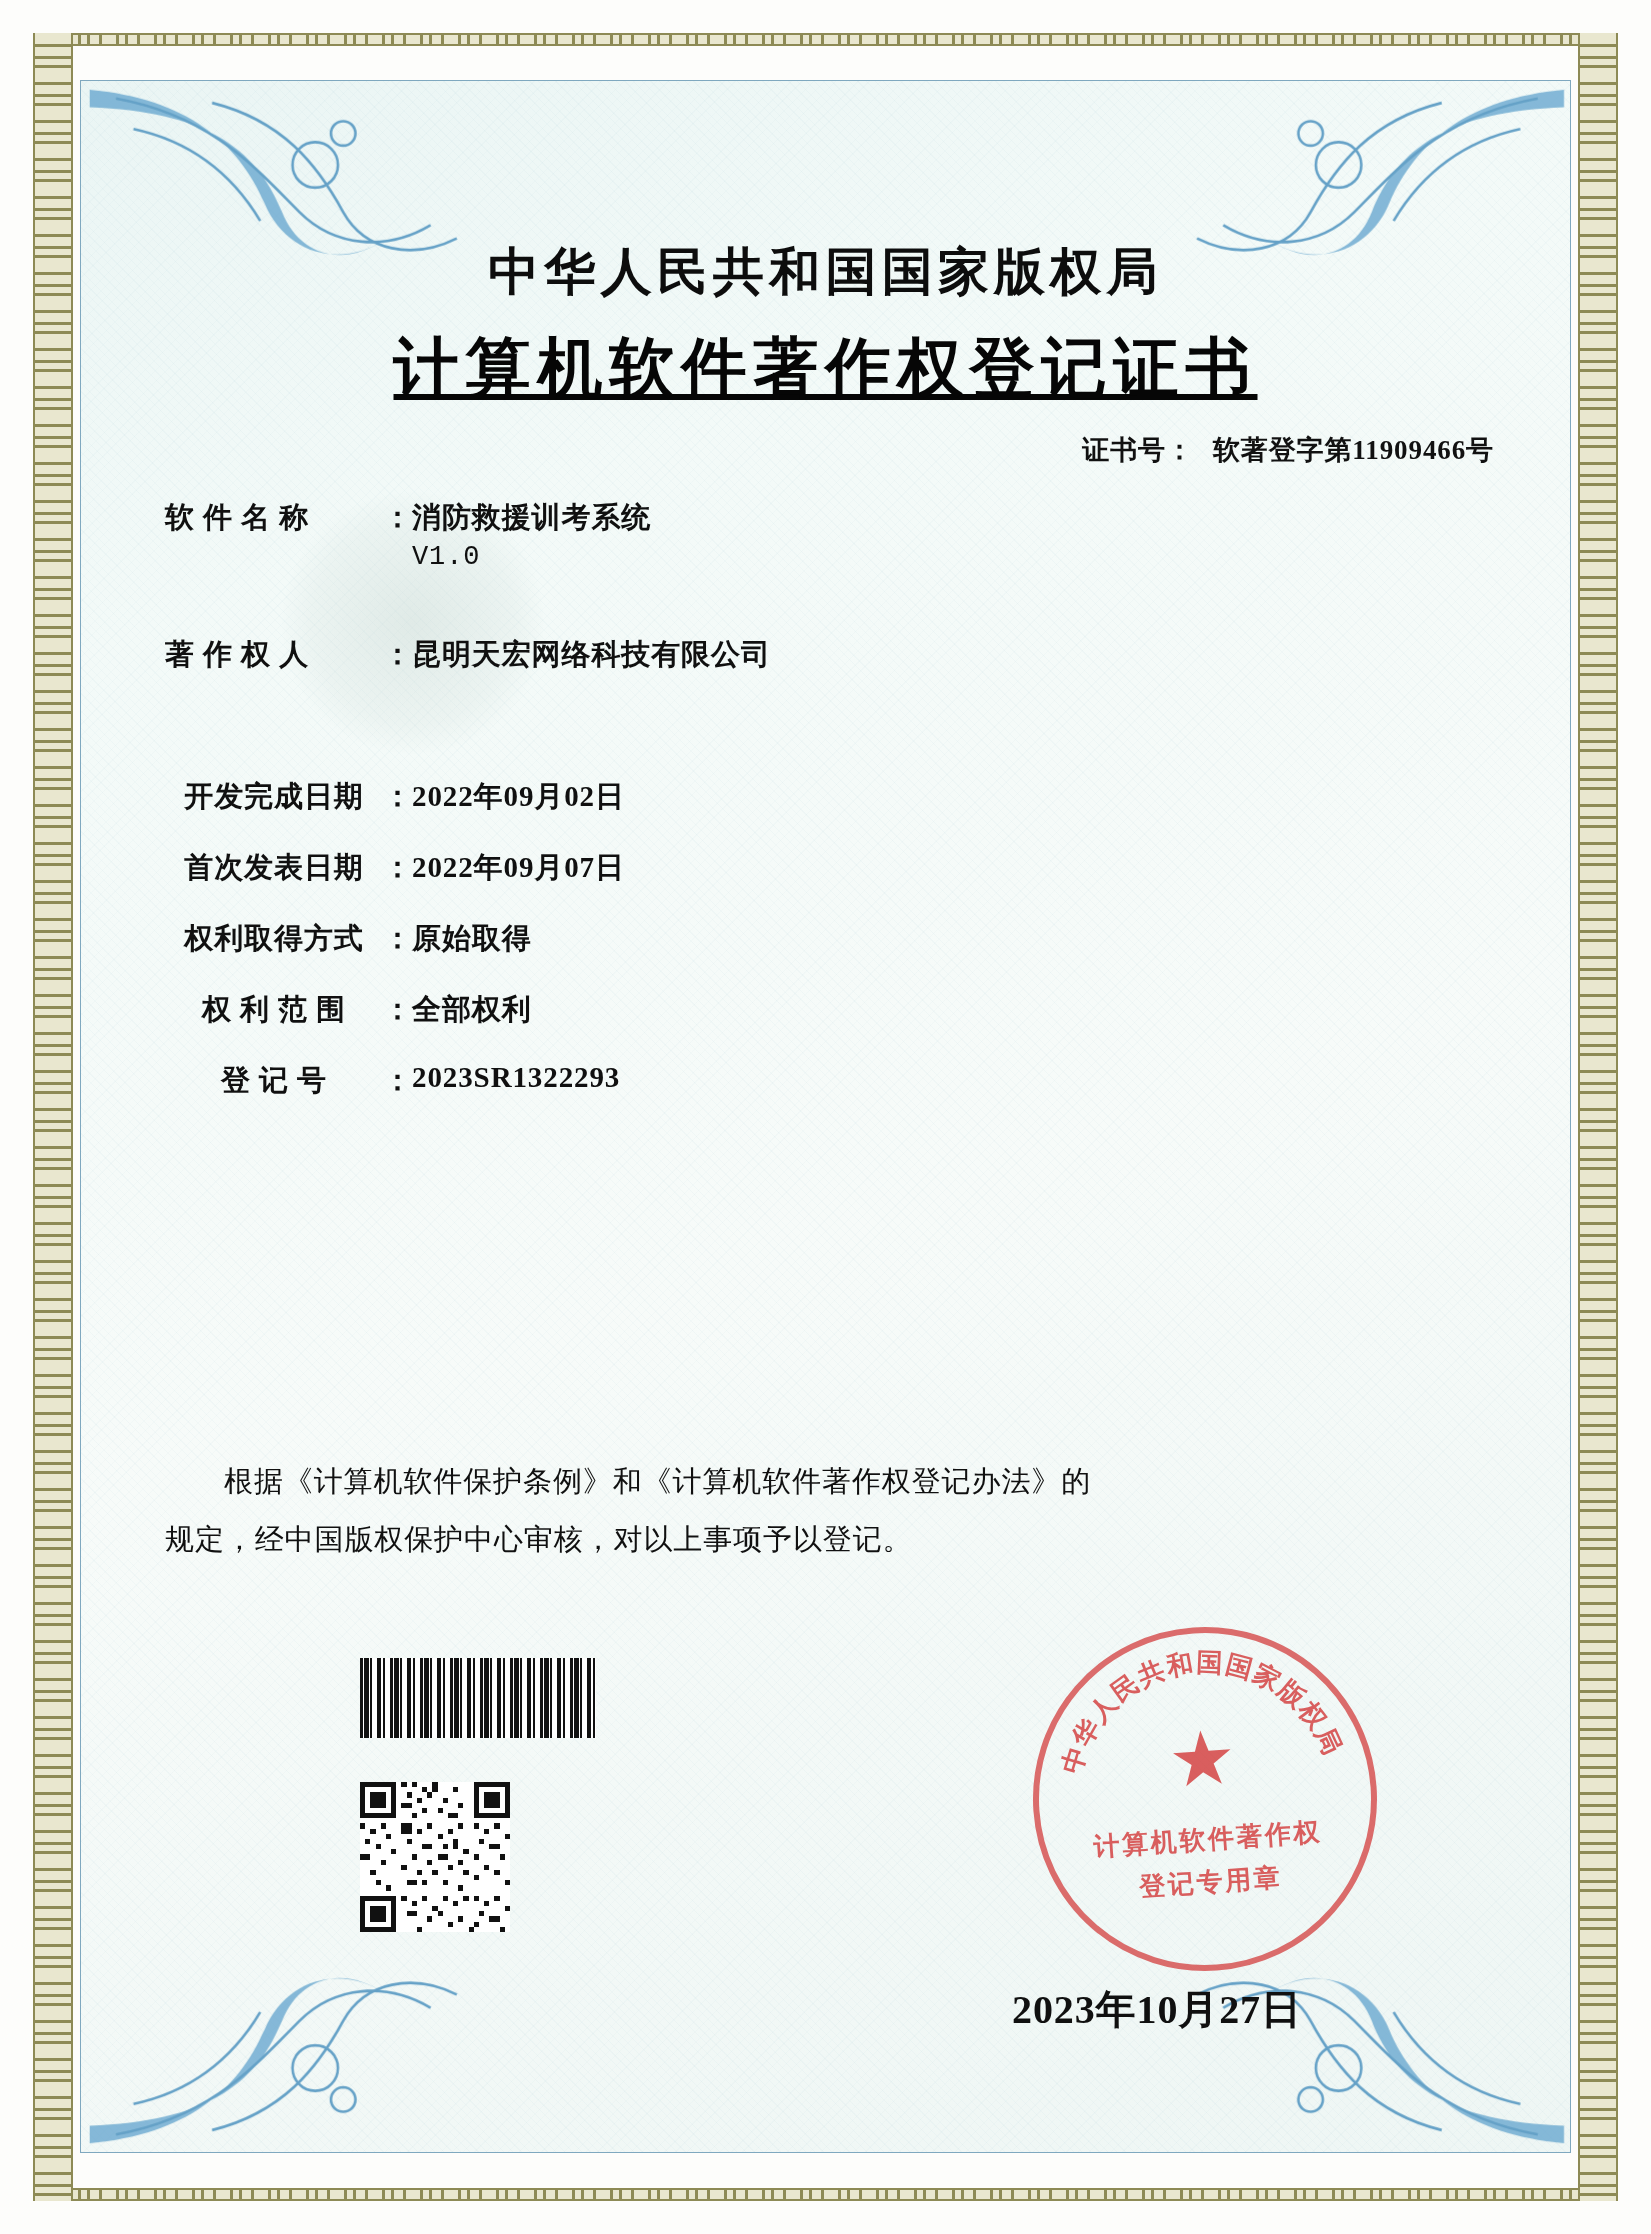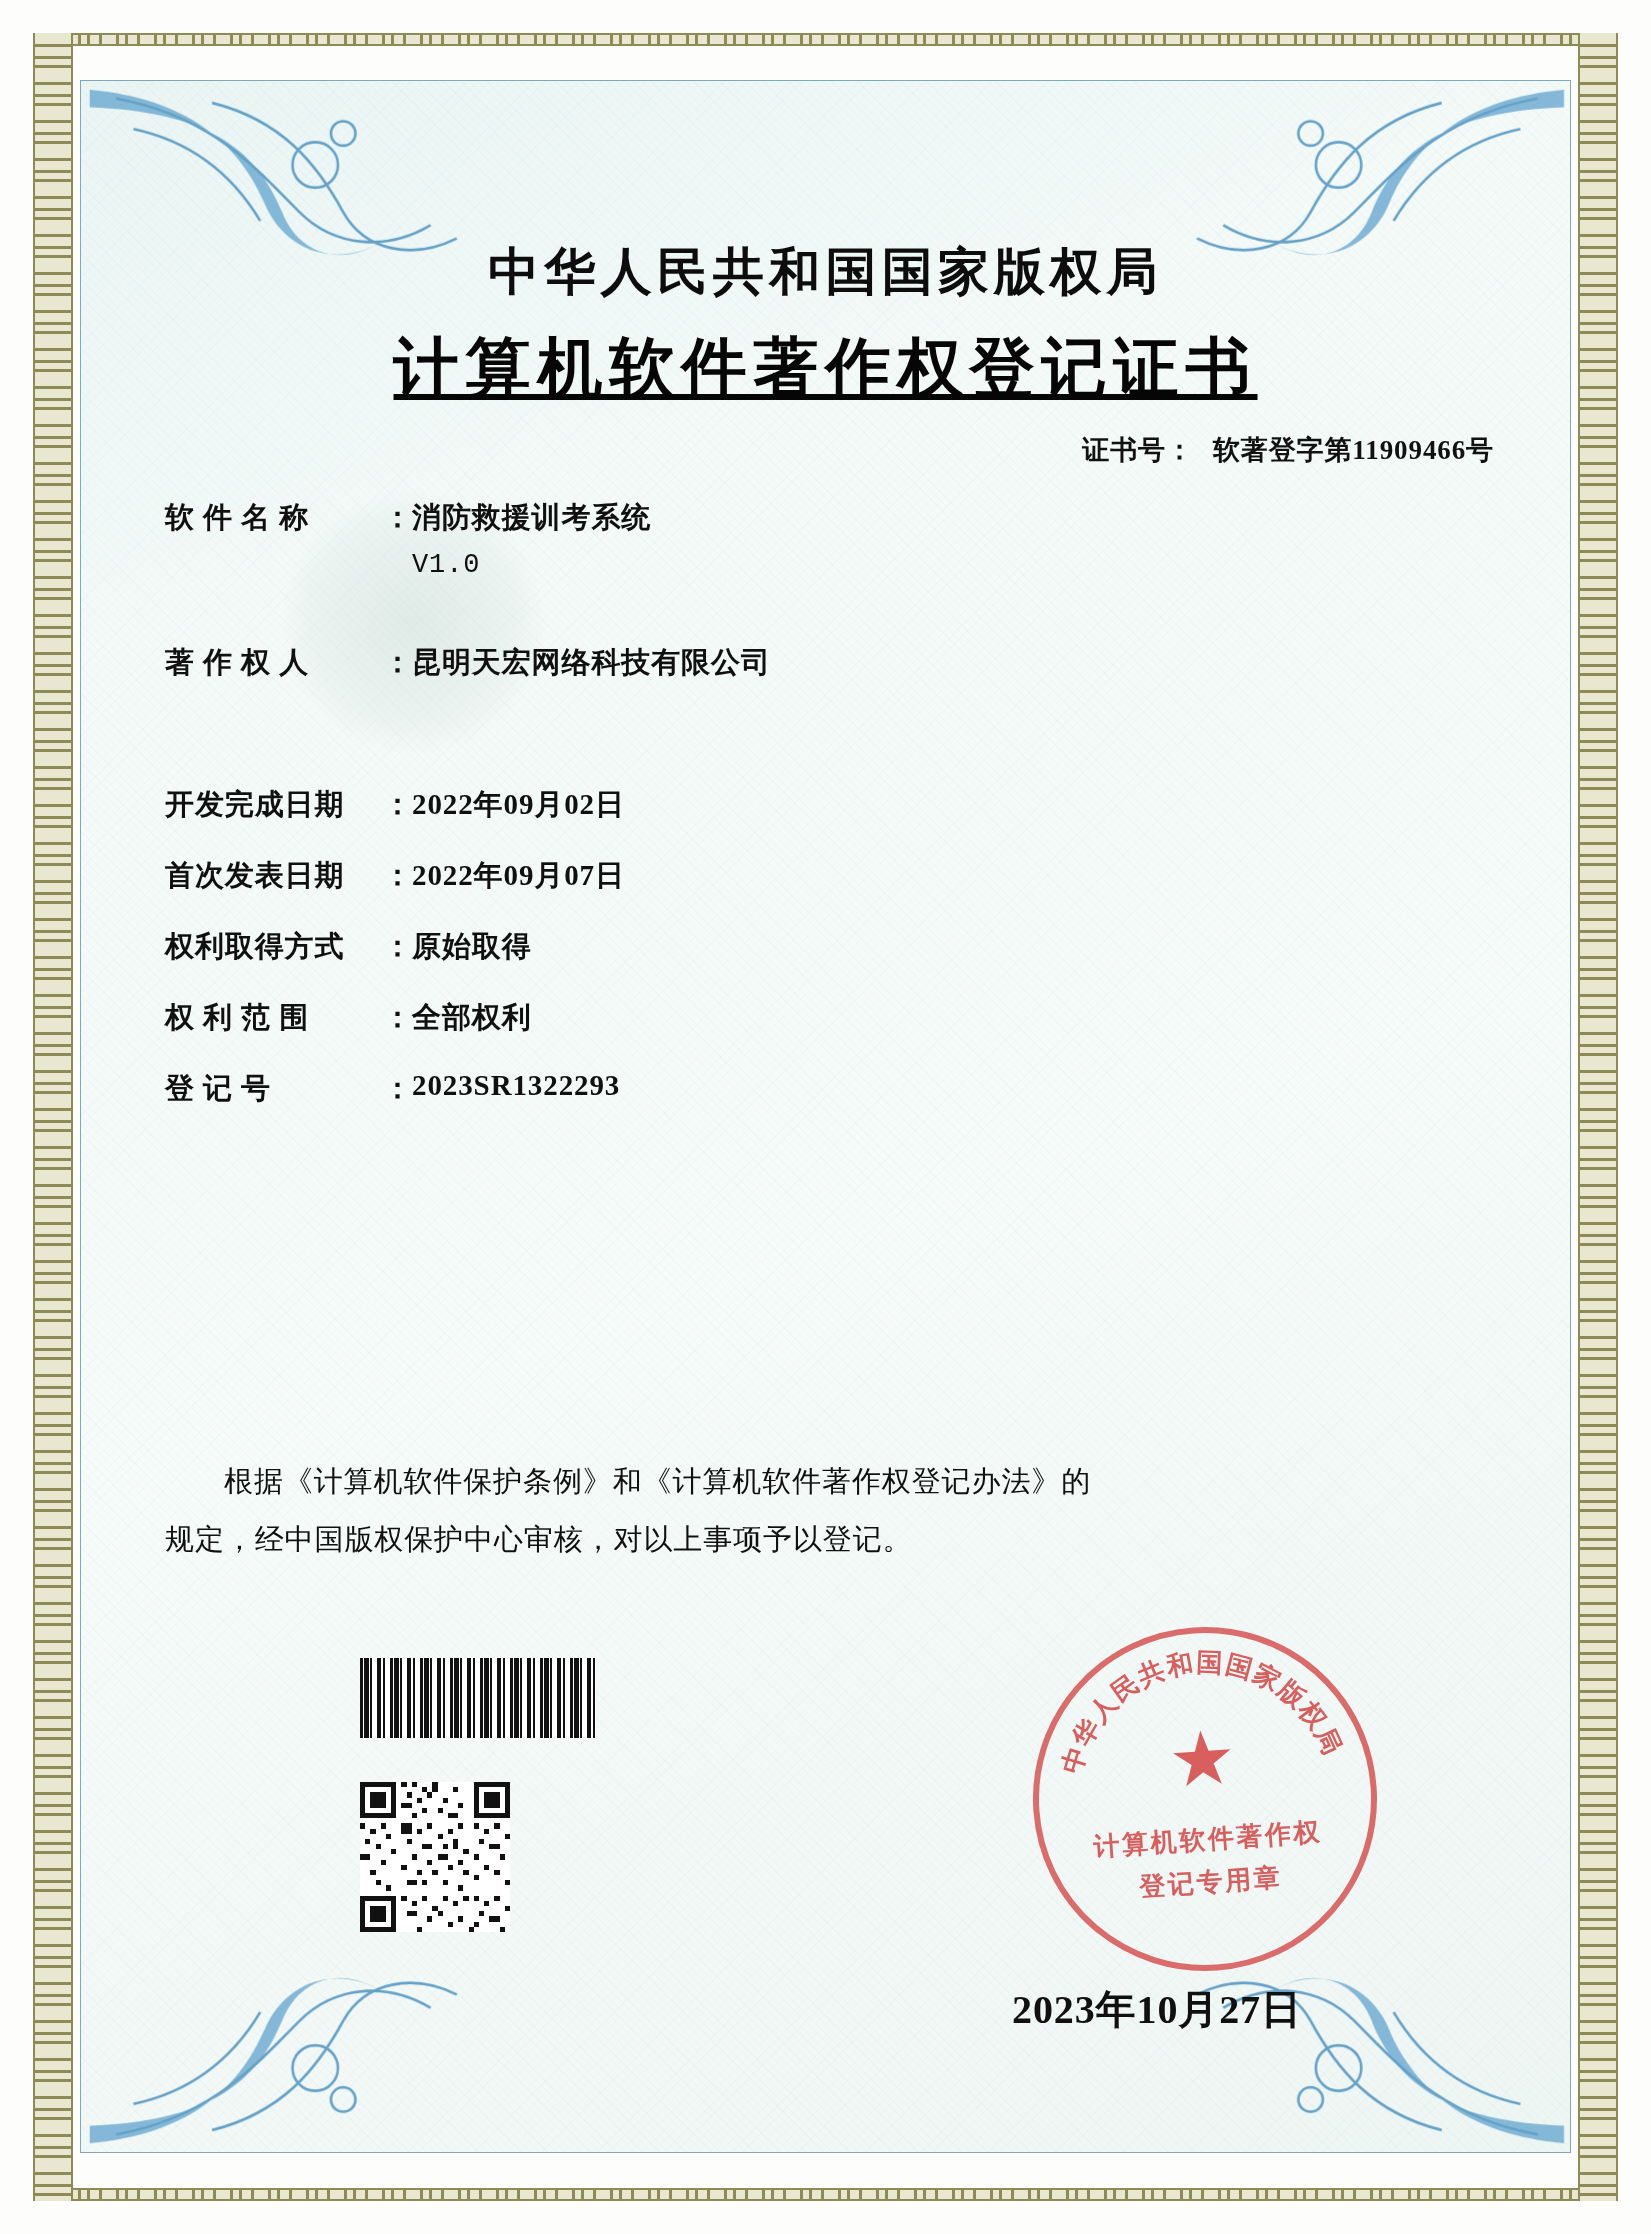--- a/index.html
+++ b/index.html
@@ -193,26 +193,26 @@
     font-weight: 700;
     color: #101010;
     letter-spacing: 0.9px;
   }
   .f-value .ver {
     display: block;
     font-family: "Liberation Mono", monospace;
     font-size: 27px;
     font-weight: 400;
     letter-spacing: 0.9px;
-    margin-top: 12px;
+    margin-top: 4px;
   }
 
   .gap-1 { height: 79px; }
 
-  .field-row.dated { margin-bottom: 31px; }
+  .field-row.dated { margin-bottom: 31px; text-align: center; }
   .f-value.mono-num {
     font-family: "Liberation Serif", serif;
   }
 
   .statement {
     position: absolute;
     left: 84px;
     top: 1371px;
     width: 1310px;
     font-size: 29px;

